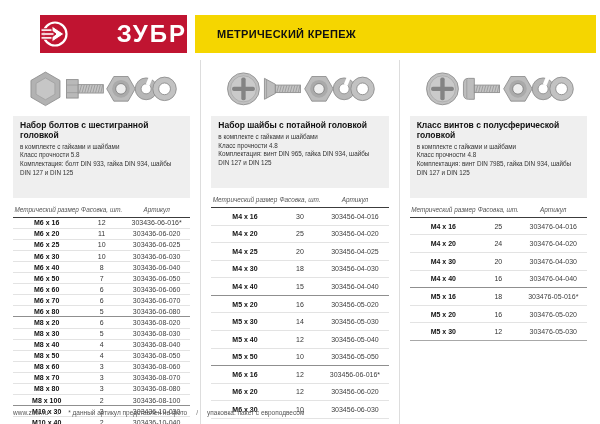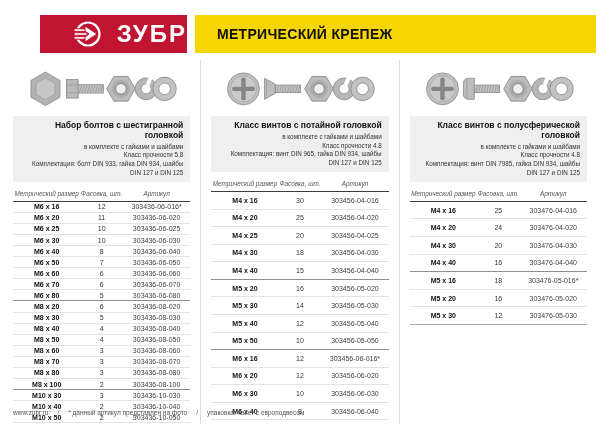--- a/index.html
+++ b/index.html
@@ -5,35 +5,35 @@
   html,body{margin:0;padding:0;}
   body{
     width:600px;height:424px;position:relative;overflow:hidden;
     background:#ffffff;font-family:"Liberation Sans","DejaVu Sans",sans-serif;
     -webkit-font-smoothing:antialiased;
   }
   
   .page-header{position:absolute;top:15px;left:40px;right:4px;height:38px;display:flex;gap:8px;}
   .brand-box{
     width:147px;height:38px;background:var(--brand-red,#c01431);
-    display:flex;align-items:center;justify-content:flex-end;gap:14px;flex:none;
+    display:flex;align-items:center;justify-content:space-between;gap:14px;flex:none;
   }
   .brand-text{color:#fff;font-weight:bold;font-size:24px;letter-spacing:2px;line-height:1;}
   .banner-box{
     flex:1;height:38px;background:var(--banner-yellow,#f5d600);
     display:flex;align-items:center;padding-left:22px;box-sizing:border-box;
   }
-  .banner-title{font-size:14px;font-weight:bold;color:#111;letter-spacing:.3px;}
+  .banner-title{font-size:11px;font-weight:bold;color:#111;letter-spacing:.3px;}
   
   .content{position:absolute;top:60px;left:13px;right:13px;display:flex;align-items:stretch;}
   .column{flex:1;min-width:0;}
   .column + .column{border-left:1px solid #ddd;padding-left:10px;margin-left:10px;}
   .photo{height:56px;display:flex;align-items:center;justify-content:center;}
   .photo svg{width:100%;height:52px;display:block;}
-  .info-block{background:#efefef;padding:5px 7px 4px;box-sizing:border-box;min-height:40px;text-align:right;}
+  .info-block{background:#efefef;padding:5px 7px 20px;box-sizing:border-box;min-height:40px;}
   .col-title{font-size:8.5px;font-weight:bold;color:#111;margin:0 0 2px 0;line-height:1.15;}
   .col-sub{font-size:6.3px;color:#333;line-height:1.4;}
   .thead{
     display:grid;grid-template-columns:38% 24% 38%;align-items:center;
     height:15px;margin-top:4px;border-bottom:1px solid #3c3c3c;
   }
   .thead > div{text-align:center;font-size:6.4px;font-style:italic;color:#555;white-space:nowrap;}
   .tbody{border-bottom:1px solid #a8a8a8;}
   .trow{display:grid;grid-template-columns:38% 24% 38%;align-items:center;border-top:1px solid #e3e3e3;}
   .trow.first{border-top:none;}
@@ -255,21 +255,21 @@
         <circle cx="142" cy="32" r="6" fill="#ffffff" stroke="#8b8b8b" stroke-width="1"></circle>
         <g transform="rotate(22 142 32)">
             <rect x="139.6" y="16.5" width="4.8" height="10.5" fill="#ffffff"></rect>
           </g>
 
         <circle class="metal-stroke" cx="164" cy="32" r="14" fill="#c2c2c2"></circle>
         <circle cx="164" cy="32" r="7" fill="#ffffff" stroke="#878787" stroke-width="1"></circle>
       </svg>
     </div>
     <div class="info-block">
-      <div class="col-title">Класс винтов с потайной головкой</div>
+      <div class="col-title">Набор шайбы с потайной головкой</div>
       <div class="col-sub">в комплекте с гайками и шайбами</div>
       <div class="col-sub">Класс прочности 4.8</div>
       <div class="col-sub">Комплектация: винт DIN 965, гайка DIN 934, шайбы DIN 127 и DIN 125</div>
     </div>
     <div class="thead">
       <div>Метрический размер</div>
       <div>Фасовка, шт.</div>
       <div>Артикул</div>
     </div>
     <div class="tbody">

